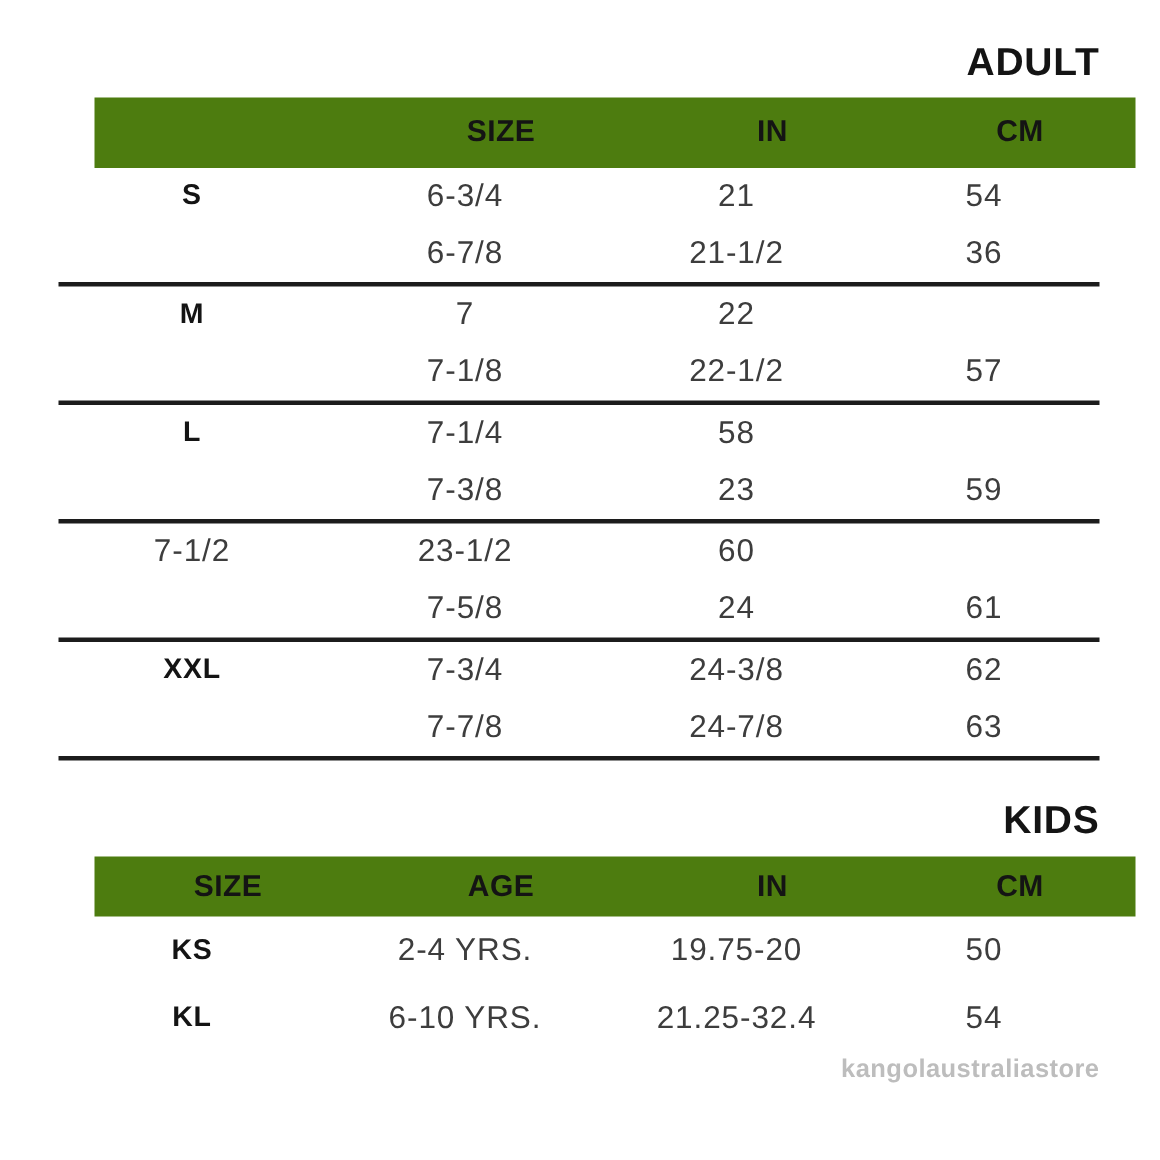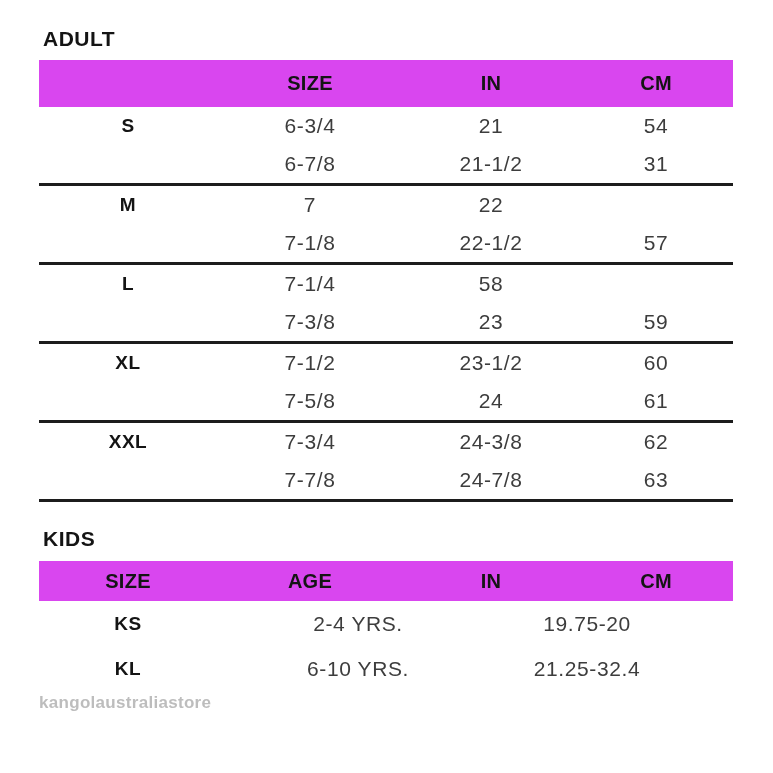--- a/index.html
+++ b/index.html
@@ -7,50 +7,51 @@
   body {
     width: 773px; height: 773px;
     background: #ffffff;
     font-family: "Liberation Sans", sans-serif;
     color: #161616;
     overflow: hidden;
   }
   .sheet { padding: 28px 0 0 39px; width: 733px; }
 
   .section-title {
-    font-size: 21px; font-weight: 800; letter-spacing: 0.5px;
-    line-height: 1; margin: 0 0 11px 4px; color: #141414;
+    font-size: 26px; font-weight: 800; letter-spacing: 0.5px;
+    line-height: 1; margin: 0 0 11px 4px; color: #141414; text-align: right;
   }
   .section-title.kids { margin-top: 26px; margin-bottom: 12px; }
 
   .grid {
     display: grid;
     grid-template-columns: 178px 186px 176px 154px;
     width: 694px;
   }
   .cell { display: flex; align-items: center; justify-content: center; text-align: center; }
 
   .head-band {
-    background: #d946ef;
+    background: #4d7c0f;
     height: 47px;
+    margin-left: 24px;
   }
   .head-band.kids-band { height: 40px; }
   .head-band .cell {
     font-weight: 700; font-size: 20px; letter-spacing: 0.3px; color: #141414;
   }
 
   .group { border-bottom: 3px solid #1c1c1c; }
   .row { height: 38px; }
-  .kids-row { height: 45px; gap: 48px; }
+  .kids-row { height: 45px; }
 
   .lbl { font-weight: 700; font-size: 19px; letter-spacing: 0.5px; color: #141414; }
   .val { font-weight: 400; font-size: 21px; letter-spacing: 0.6px; color: #3d3d3d; }
 
   .watermark {
-    width: 694px; text-align: left;
+    width: 694px; text-align: right;
     margin-top: 2px;
     font-size: 17px; font-weight: 700; letter-spacing: 0.3px;
     color: #bdbdbd;
   }
 </style>
 </head>
 <body>
 
 <div class="sheet">
 
@@ -69,21 +70,21 @@
       <div class="grid row">
         <div class="cell lbl">S</div>
         <div class="cell val">6-3/4</div>
         <div class="cell val">21</div>
         <div class="cell val">54</div>
       </div>
       <div class="grid row">
         <div class="cell lbl"></div>
         <div class="cell val">6-7/8</div>
         <div class="cell val">21-1/2</div>
-        <div class="cell val">31</div>
+        <div class="cell val">36</div>
       </div>
     </div>
 
     <div class="group">
       <div class="grid row">
         <div class="cell lbl">M</div>
         <div class="cell val">7</div>
         <div class="cell val">22</div>
       </div>
       <div class="grid row">
@@ -103,21 +104,20 @@
       <div class="grid row">
         <div class="cell lbl"></div>
         <div class="cell val">7-3/8</div>
         <div class="cell val">23</div>
         <div class="cell val">59</div>
       </div>
     </div>
 
     <div class="group">
       <div class="grid row">
-        <div class="cell lbl">XL</div>
         <div class="cell val">7-1/2</div>
         <div class="cell val">23-1/2</div>
         <div class="cell val">60</div>
       </div>
       <div class="grid row">
         <div class="cell lbl"></div>
         <div class="cell val">7-5/8</div>
         <div class="cell val">24</div>
         <div class="cell val">61</div>
       </div>

